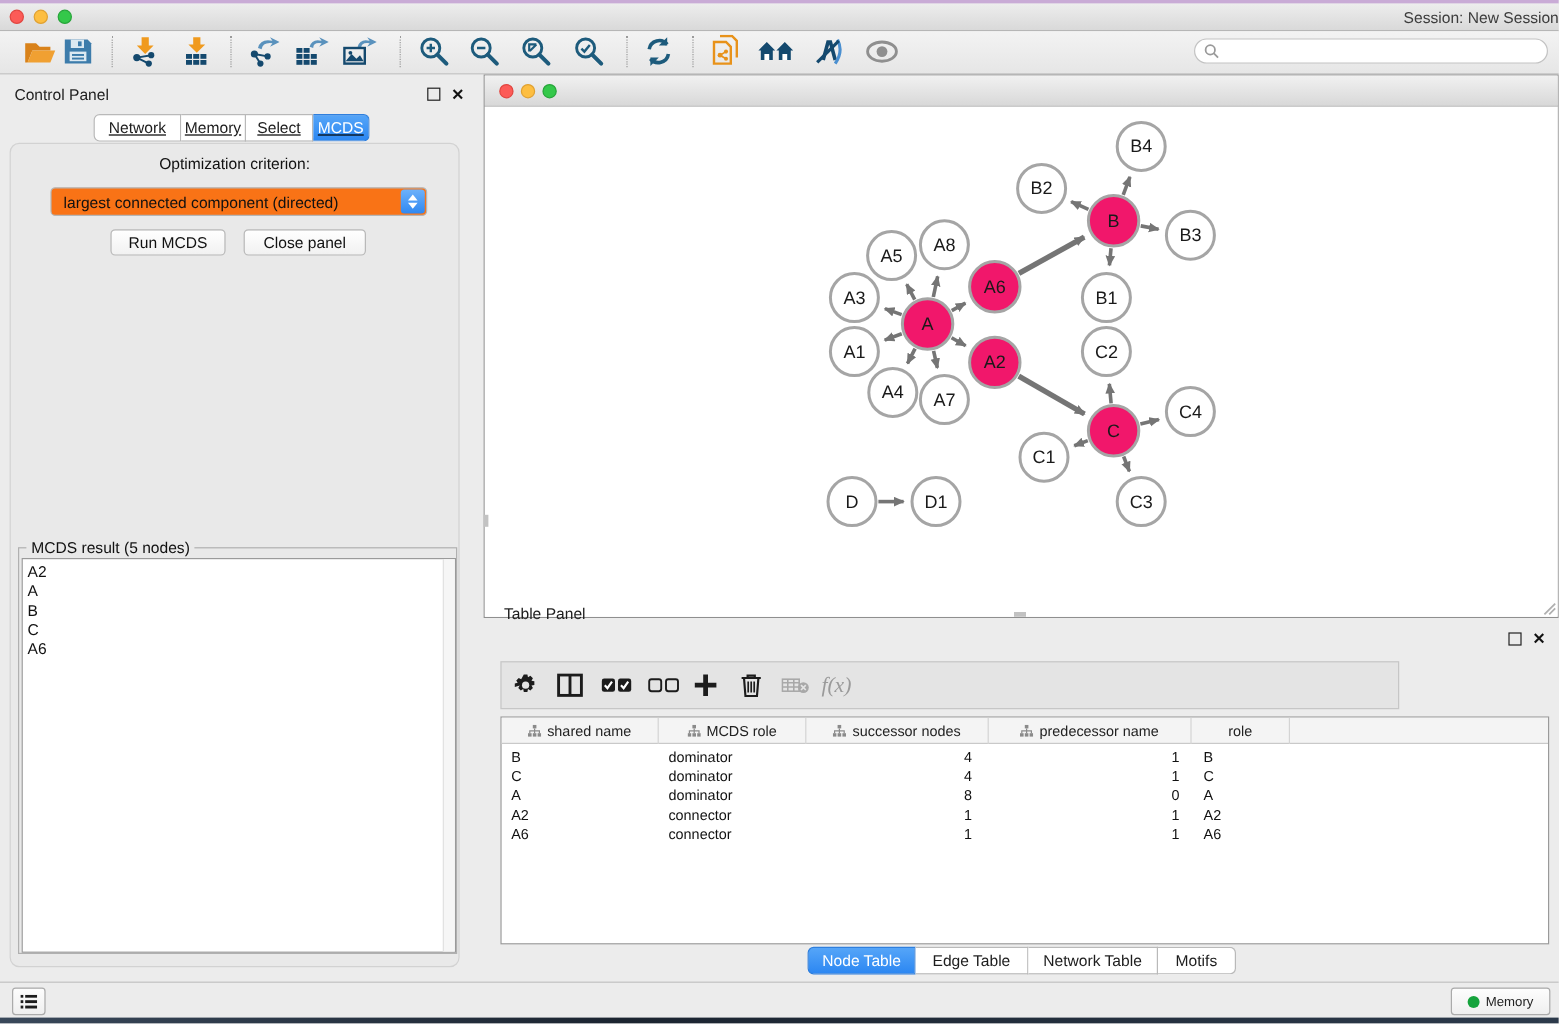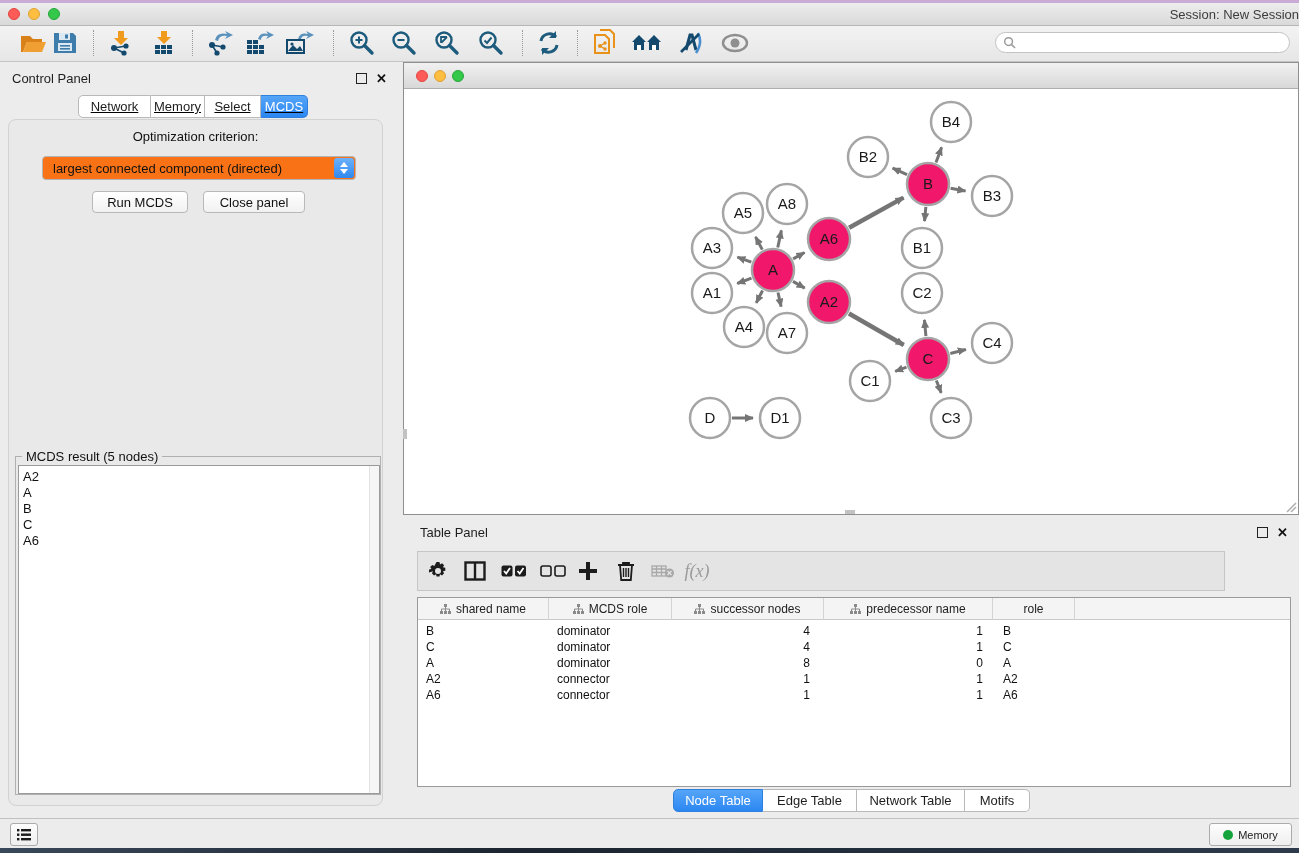--- a/index.html
+++ b/index.html
@@ -56,22 +56,22 @@
   
   .net-win { left:403px; top:62px; width:896px; height:453px; background:#fff; border:1px solid #8f8f8f; }
   .net-titlebar { position:absolute; left:0; top:0; width:100%; height:26px;
     background:linear-gradient(#f1f1f1,#d8d8d8); border-bottom:1px solid #aeaeae; }
   .net-title { width:100%; text-align:center; top:6px; font-size:13px; color:#333; }
   .net-canvas { position:absolute; left:0; top:26px; width:894px; height:425px; background:#fff; }
   .grip-l { left:403px; top:429px; width:4px; height:10px; background:#c2c2c2; }
   .grip-b { left:845px; top:510px; width:10px; height:4px; background:#c2c2c2; }
 
   
-  .tp-title { left:420px; top:525px; font-size:13px; color:#1e1e1e; }
-  .tp-toolbar { left:417px; top:551px; width:808px; height:40px; background:#e4e4e4; border:1px solid #c6c6c6; }
+  .tp-title { left:420px; top:504px; font-size:13px; color:#1e1e1e; }
+  .tp-toolbar { left:417px; top:551px; width:749px; height:40px; background:#e4e4e4; border:1px solid #c6c6c6; }
   .tpbtn { position:absolute; top:4px; width:34px; height:30px; display:flex; align-items:center; justify-content:center; }
   .fx { font-family:"Liberation Serif", serif; font-style:italic; font-size:18px; color:#9a9a9a; }
   .node-table { left:417px; top:597px; width:874px; height:190px; background:#fff; border:1px solid #9a9a9a; overflow:hidden; }
   .nt-header { display:flex; height:22px; background:#f4f4f4; border-bottom:1px solid #c9c9c9; }
   .nt-hcell { display:flex; align-items:center; justify-content:center; gap:5px; font-size:12px; color:#222;
     border-right:1px solid #d4d4d4; height:22px; }
   .c0{width:131px;} .c1{width:123px;} .c2{width:152px;} .c3{width:169px;} .c4{width:82px;} .cfill{flex:1;border-right:none;}
   .nt-row { display:flex; height:16px; font-size:12px; color:#111; align-items:center; }
   .nt-row .td { height:16px; line-height:16px; white-space:nowrap; overflow:hidden; }
   .td.c0 { padding-left:8px; } .td.c1 { padding-left:8px; }

